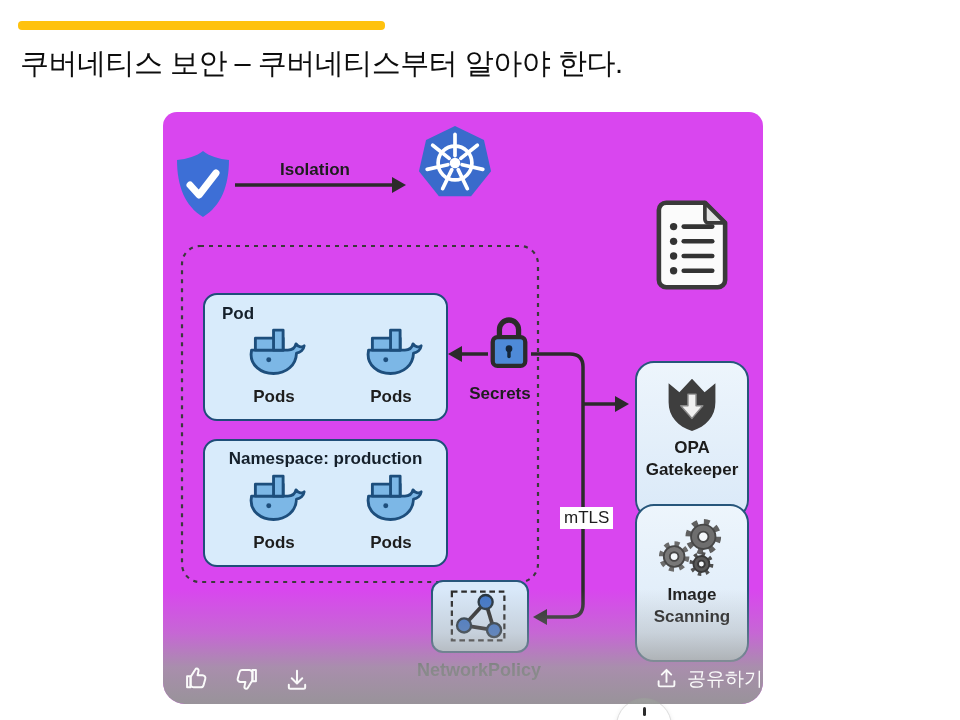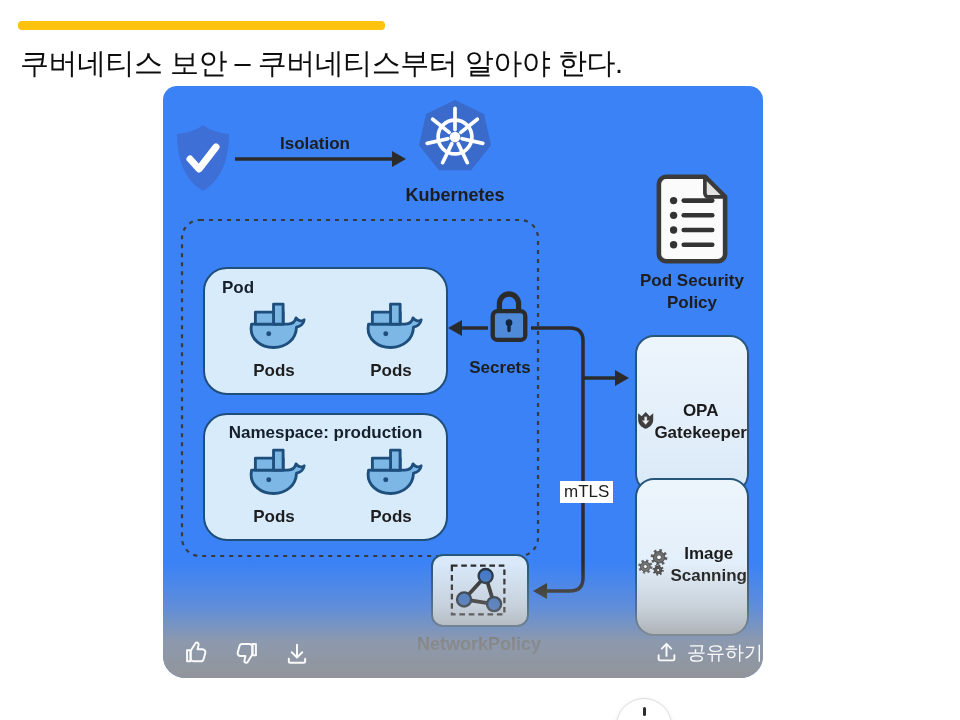--- a/index.html
+++ b/index.html
@@ -2,33 +2,33 @@
 <html><head>
 <meta charset="utf-8">
 <style>
   * { margin:0; padding:0; box-sizing:border-box; }
   html,body { width:960px; height:720px; background:#ffffff; overflow:hidden;
               font-family:"Liberation Sans","DejaVu Sans",sans-serif; }
   .accent-bar { position:absolute; left:18px; top:21px; width:367px; height:9px;
                 background:#FFC20E; border-radius:4px; }
   .page-title { position:absolute; left:20px; top:44px; font-size:29px; font-weight:400;
                 color:#0d0d0d; letter-spacing:-0.5px; white-space:nowrap; }
-  .card { position:absolute; left:163px; top:86px; width:600px; height:592px;
-          background:#3b82f6; border-radius:14px 14px 22px 22px; overflow:hidden; }
+  .card { position:absolute; left:163px; top:112px; width:600px; height:592px;
+          background:#d946ef; border-radius:14px 14px 22px 22px; overflow:hidden; }
   .abs { position:absolute; }
   .connectors { position:absolute; left:0; top:0; z-index:1; }
   .lbl { position:absolute; z-index:2; color:#1d1d1d; font-weight:700; font-size:17px;
          text-align:center; }
   .ns-title { position:absolute; z-index:2; font-size:17px; font-weight:700; color:#15202b; }
   .pod-box { position:absolute; z-index:2; background:#D8EBFB; border:2.5px solid #1F4E79;
-             border-radius:24px; }
+             border-radius:14px; }
   .panel { position:absolute; z-index:2; width:114px; height:158px;
            background:linear-gradient(180deg,#EDF5FC 0%,#DAE9F8 100%);
            border:2.5px solid #27567B; border-radius:19px;
-           display:flex; align-items:center; padding-top:12px; }
+           display:flex; flex-direction:column; align-items:center; padding-top:12px; }
   .panel .panel-label { font-size:17px; font-weight:700; color:#1c1c1c; text-align:center;
                         line-height:1.3; margin-top:4px; }
   .np-box { position:absolute; z-index:2; width:98px; height:73px; background:#D9E9FA;
             border:2.5px solid #27567B; border-radius:12px;
             display:flex; align-items:center; justify-content:center; }
   .mtls { position:absolute; z-index:3; background:#ffffff; padding:1px 4px;
           font-size:17px; font-weight:400; color:#1d1d1d; }
   .bottom-overlay { position:absolute; z-index:5; left:0; right:0; bottom:0; height:115px;
         background:linear-gradient(180deg, rgba(163,163,163,0) 0%,
                   rgba(163,163,163,0.35) 38%, rgba(158,158,158,0.82) 68%,
@@ -88,21 +88,20 @@
       <line x1="35" y1="28" x2="35" y2="8"></line>
       <line x1="29.5" y1="30.6" x2="13.9" y2="18.2"></line>
       <line x1="28.2" y1="36.6" x2="8.7" y2="41"></line>
       <line x1="32" y1="41.3" x2="23.3" y2="59.3"></line>
       <line x1="38" y1="41.3" x2="46.7" y2="59.3"></line>
       <line x1="41.8" y1="36.6" x2="61.3" y2="41"></line>
       <line x1="40.5" y1="30.6" x2="56.1" y2="18.2"></line>
     </g>
   </svg>
 
-  <div class="lbl" style="left:222px;top:99px;width:140px;font-size:18px;font-weight:800">Kubernetes</div>
 
 
   <div class="pod-box" style="left:40px;top:181px;width:245px;height:128px">
     <div class="ns-title" style="left:17px;top:9px">Pod</div>
     <svg class="abs" style="left:37px;top:33px" width="65" height="50">
         <use href="#sym-whale"></use>
       </svg>
     <svg class="abs" style="left:154px;top:33px" width="65" height="50">
         <use href="#sym-whale"></use>
       </svg>
@@ -141,24 +140,20 @@
       <circle cx="22" cy="62" r="4"></circle>
         <circle cx="22" cy="78" r="4"></circle>
     </g>
     <g stroke="#333" stroke-width="5" stroke-linecap="round">
       <line x1="33" y1="30" x2="64" y2="30"></line>
         <line x1="33" y1="46" x2="64" y2="46"></line>
       <line x1="33" y1="62" x2="64" y2="62"></line>
         <line x1="33" y1="78" x2="64" y2="78"></line>
     </g>
   </svg>
-  <div class="lbl" style="left:459px;top:184px;width:140px;line-height:1.3">
-    <span>Pod Security</span><br>
-    <span>Policy</span>
-  </div>
 
   <div class="panel" style="left:472px;top:249px">
     <svg width="54" height="58" viewBox="0 0 60 64">
       <path d="M4,9 L16,19 L30,4 L44,19 L56,9 L56,30 C56,46 45.5,57 30,62 C14.5,57 4,46 4,30 Z" fill="#3E3E3E"></path>
       <path d="M25.5,21 h9 v13 h7.5 L30,48 L17.5,34 h8 z" fill="#F0F0F0" stroke="#8A8A8A" stroke-width="1.6" stroke-linejoin="round"></path>
     </svg>
     <div class="panel-label">
       <span>OPA</span><br>
       <span>Gatekeeper</span>
     </div>

